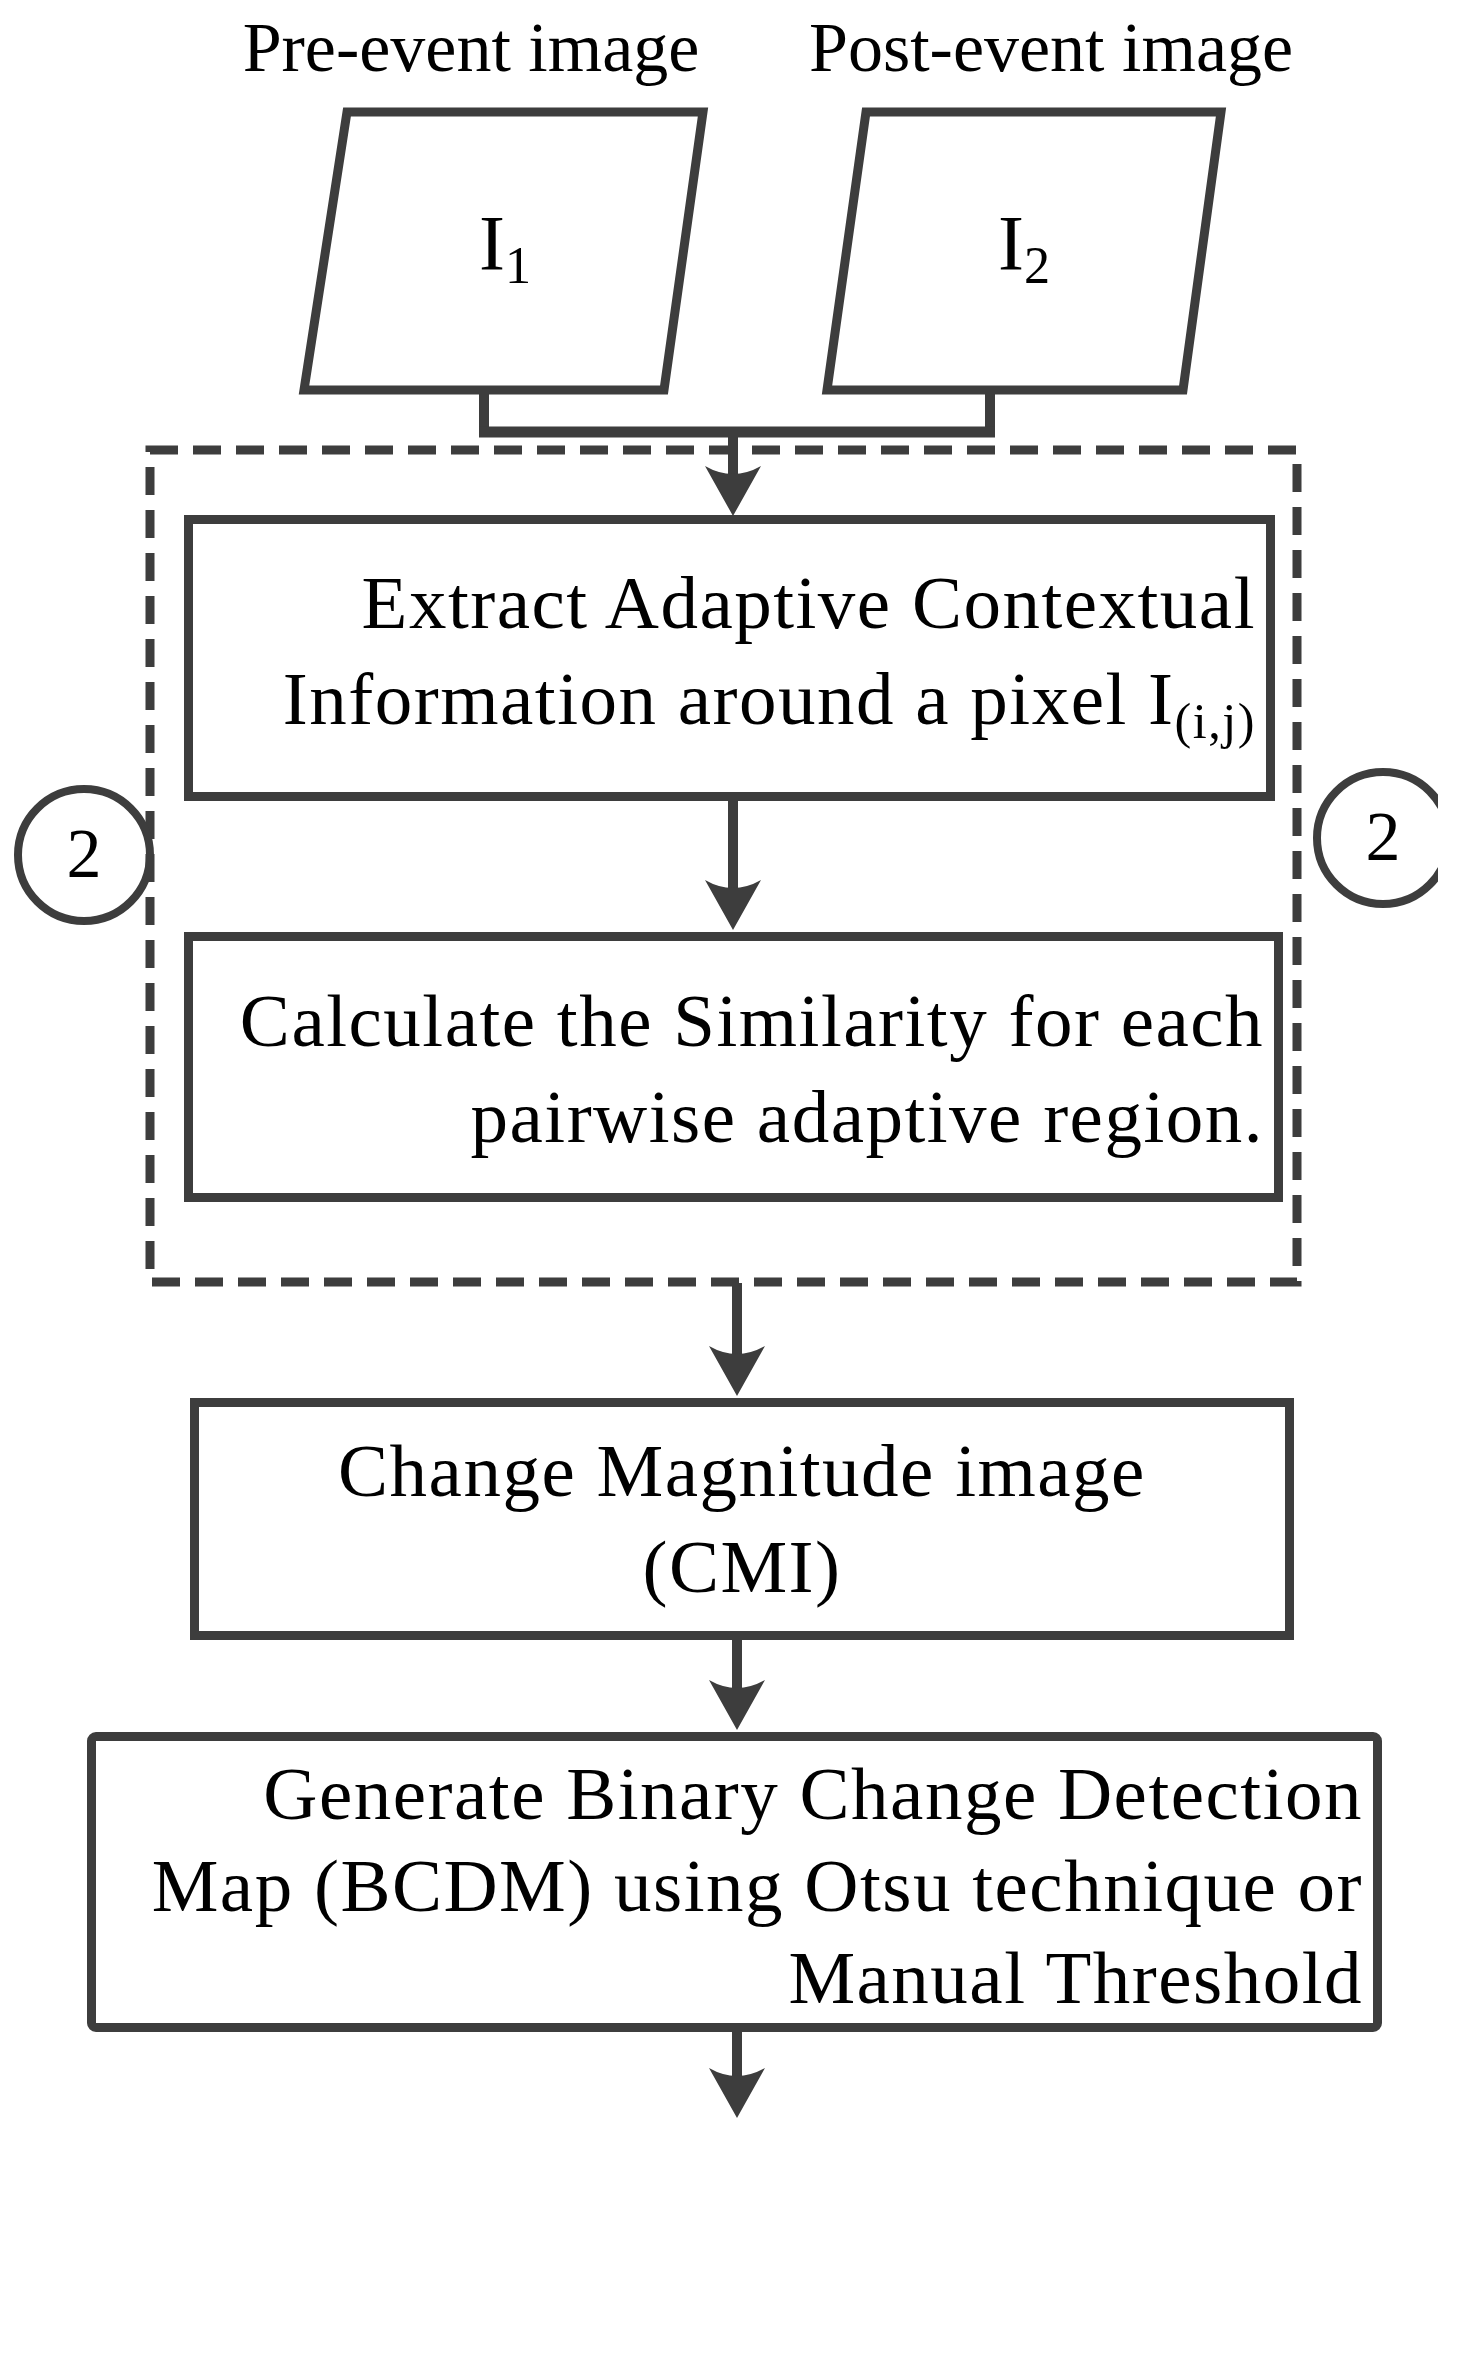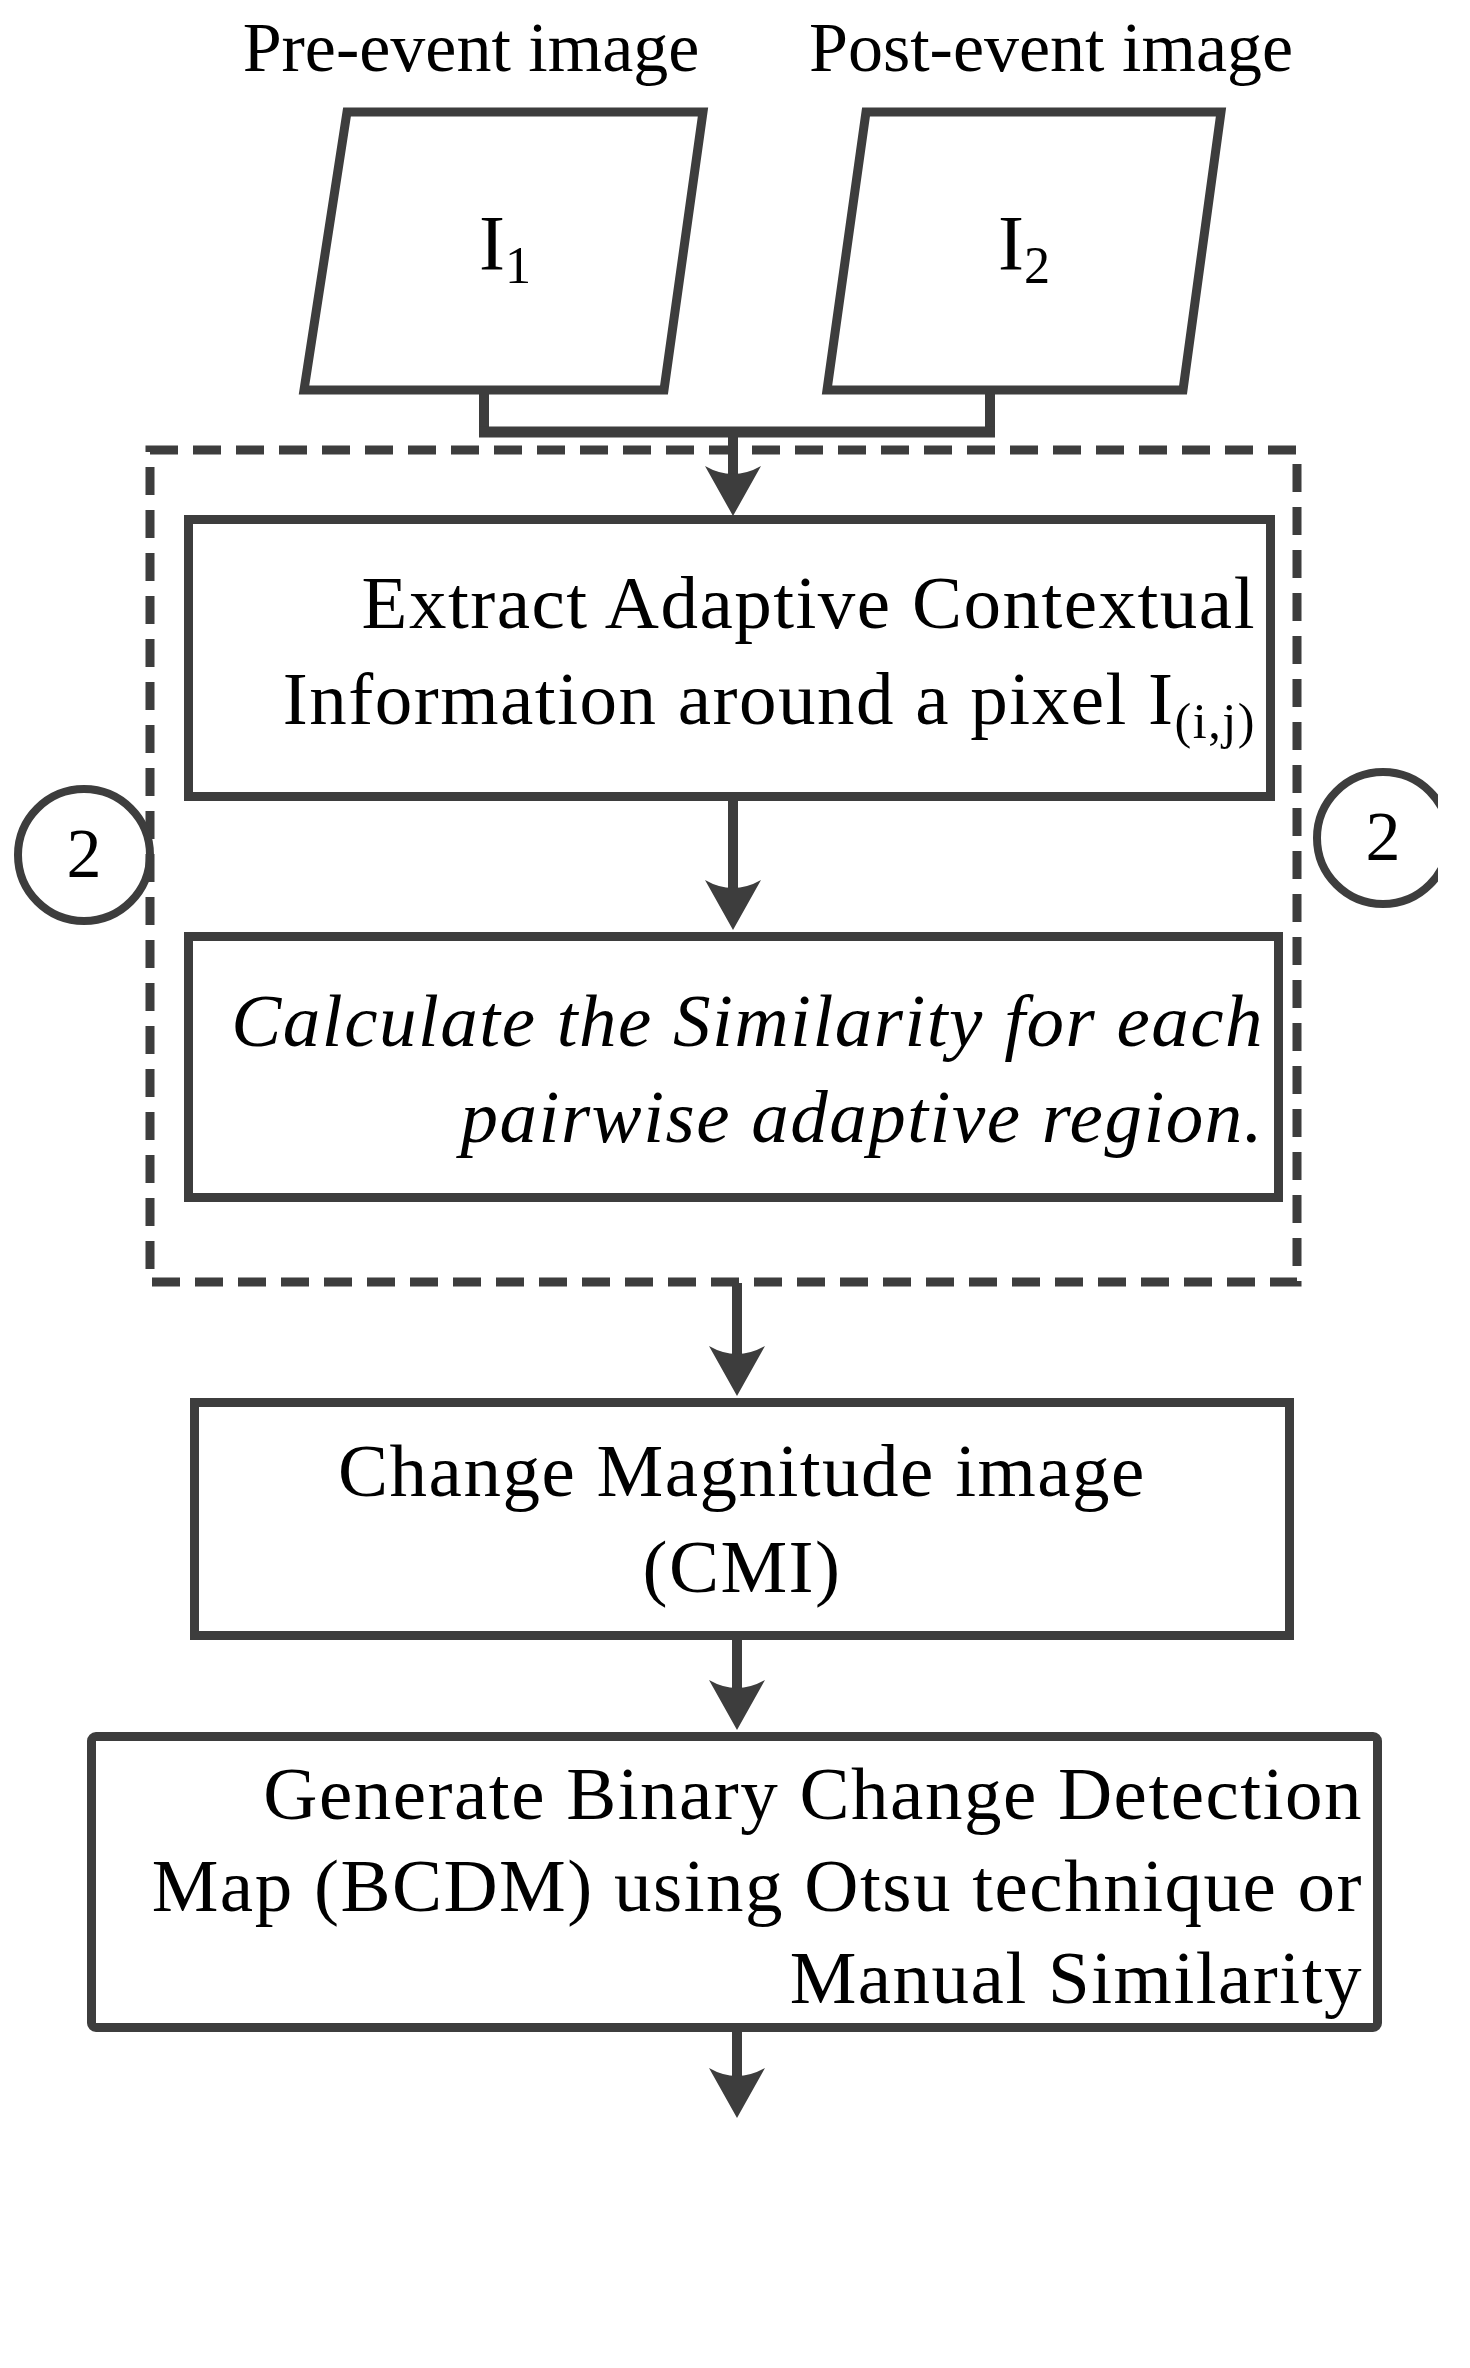--- a/index.html
+++ b/index.html
@@ -71,21 +71,21 @@
     justify-content: center;
     font-size: 75px;
     line-height: 96px;
     letter-spacing: 1.5px;
     white-space: nowrap;
   }
   .node.left-align { align-items: flex-end; }
   .node.center-align { align-items: center; text-align: center; }
 
   .box-extract  { left: 184px; top: 515px;  width: 1091px; height: 286px; padding: 8px 10px 0 34px; }
-  .box-calc     { left: 184px; top: 932px;  width: 1099px; height: 270px; padding: 4px 10px 0 16px; font-style: italic; }
+  .box-calc     { left: 184px; top: 932px;  width: 1099px; height: 270px; padding: 4px 10px 0 16px; }
   .box-cmi      { left: 190px; top: 1398px; width: 1104px; height: 242px; }
   .box-bcdm     { left: 87px;  top: 1732px; width: 1295px; height: 300px; padding: 8px 10px 0 32px; line-height: 92px; border-radius: 9px; }
   .box-final    { left: 242px; top: 2120px; width: 990px;  height: 224px; padding-top: 6px; }
 
   .badge {
     position: absolute;
     font-size: 70px;
     line-height: 1;
     transform: translate(-50%, -52%);
   }
@@ -142,20 +142,20 @@
   </div>
 
   <div class="node center-align box-cmi">
     <span>Change Magnitude image</span>
     <span>(CMI)</span>
   </div>
 
   <div class="node left-align box-bcdm">
     <span>Generate Binary Change Detection</span>
     <span>Map (BCDM) using Otsu technique or</span>
-    <span>Manual Similarity</span>
+    <span>Manual Threshold</span>
   </div>
 
 
   <div class="badge" style="left:84px; top:855px;">2</div>
   <div class="badge" style="left:1383px; top:838px;">2</div>
 
 </div>
 
 </body></html>

